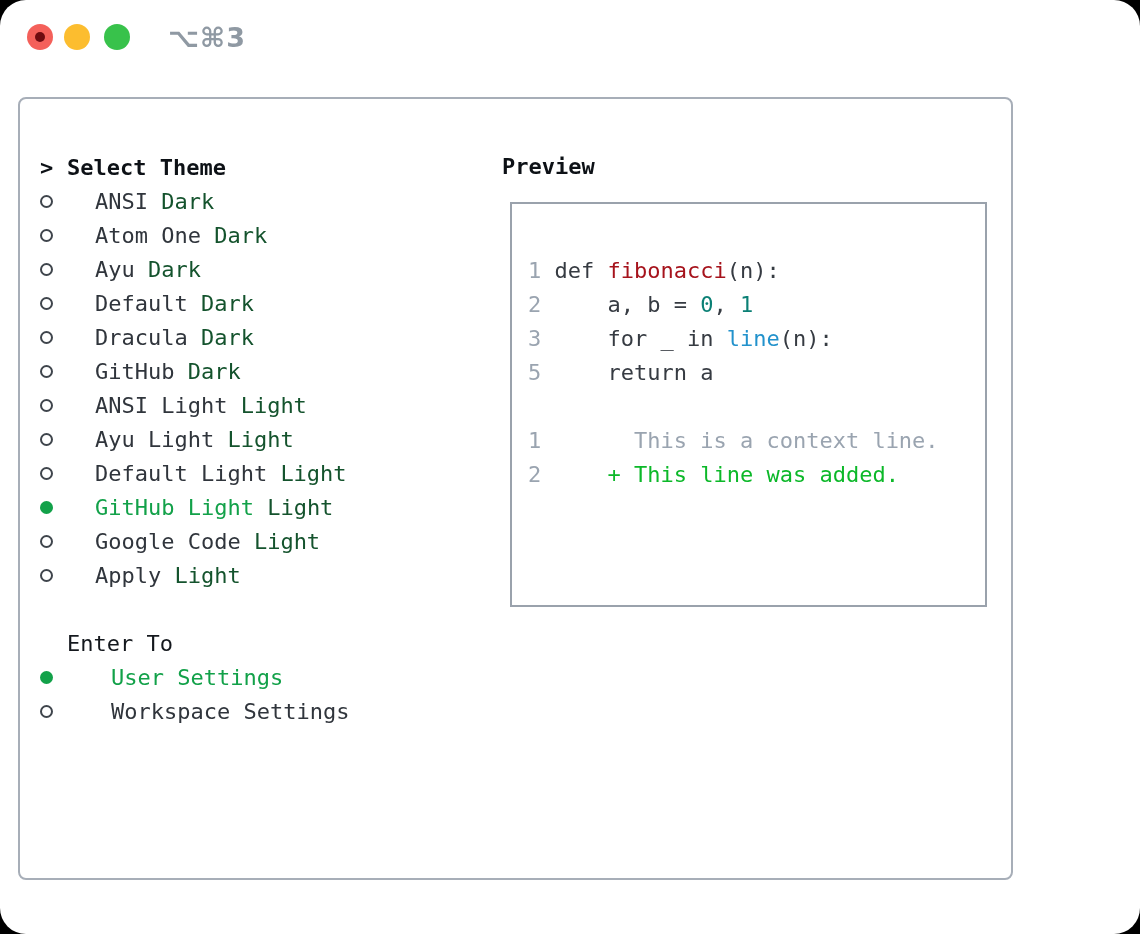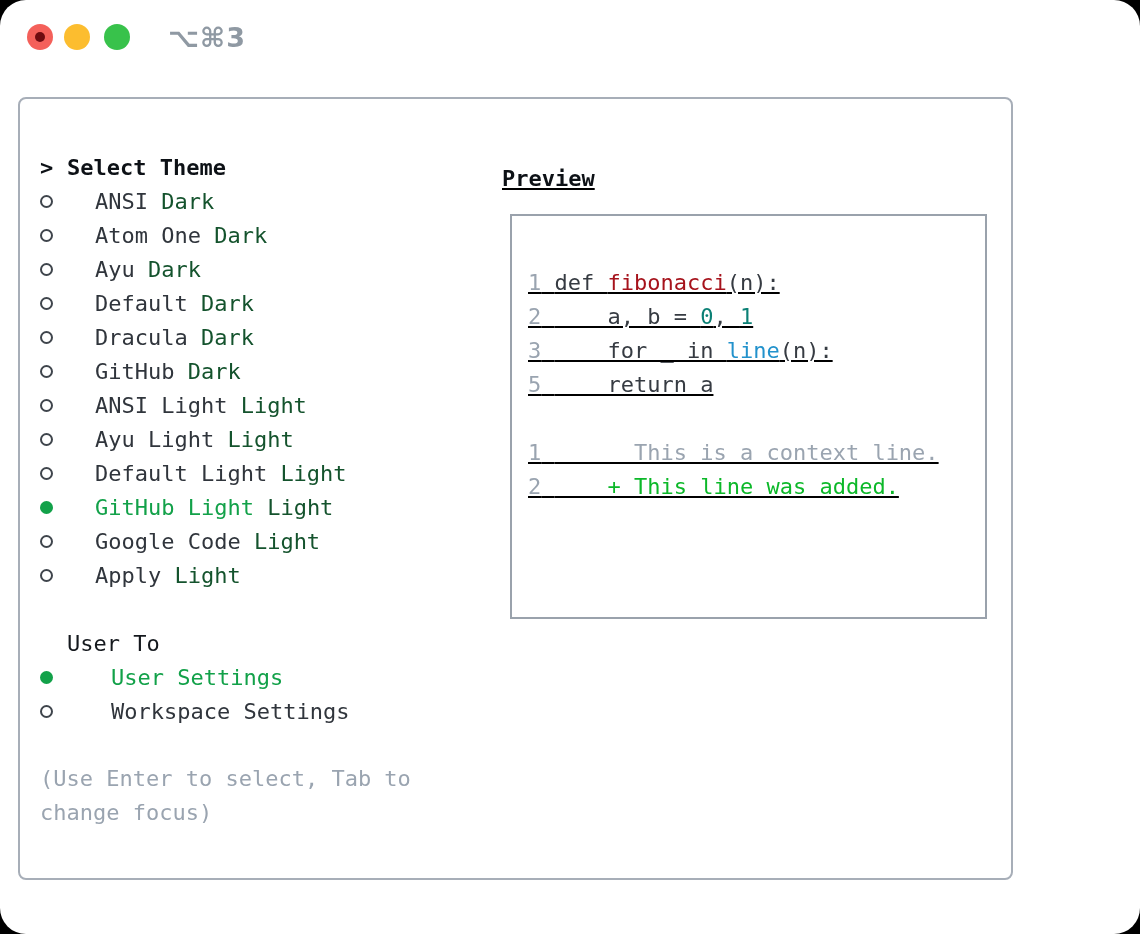--- a/index.html
+++ b/index.html
@@ -56,21 +56,21 @@
   .row.header-row{font-weight:700;color:#0d1116;}
   .theme-name{color:#30353c;margin-left:28px;}
   .row.selected .theme-name{color:#12a149;}
   .variant{color:#14532d;margin-left:13.2px;}
   .row.spacer{height:34px;}
   .apply-label{color:#14181d;}
   .option-label{color:#30353c;margin-left:44px;}
   .row.selected .option-label{color:#12a149;}
   .help-line{height:34px;line-height:34px;color:#9aa4b0;white-space:pre;}
   
-  .right-col{position:absolute;left:482px;top:63px;text-decoration:underline;}
+  .right-col{position:absolute;left:482px;top:51px;}
   .preview-title{
     height:34px;line-height:34px;font-size:22px;font-weight:700;color:#0d1116;
   }
   .preview-box{
     margin-top:18px;margin-left:8px;
     width:477px;height:405px;box-sizing:border-box;
     border:2px solid #9aa2ac;
     padding:50px 12px 0 16px;
     background:#fff;
   }
@@ -140,38 +140,34 @@
     <span class="marker"><span class="circle"></span></span><span class="theme-name">Google Code</span><span class="variant">Light</span>
   </div>
           <div class="row">
     <span class="marker"><span class="circle"></span></span><span class="theme-name">Apply</span><span class="variant">Light</span>
   </div>
         </div>
 
       <div class="row spacer"></div>
 
       <div class="row">
-        <span class="marker"></span><span class="apply-label">User To</span>
+        <span class="marker"></span><span class="apply-label">Enter To</span>
       </div>
 
       <div id="apply-list">
           <div class="row selected">
     <span class="marker"><span class="circle filled"></span></span><span class="option-label">User Settings</span>
   </div>
           <div class="row">
     <span class="marker"><span class="circle"></span></span><span class="option-label">Workspace Settings</span>
   </div>
         </div>
 
       <div class="row spacer"></div>
 
-      <div id="help-lines">
-          <div class="help-line">(Use Enter to select, Tab to</div>
-          <div class="help-line">change focus)</div>
-        </div>
     </div>
 
     <div class="right-col">
       <div class="preview-title">Preview</div>
       <div class="preview-box">
         <div id="code-lines">
             <div class="code-line"><span class="ln">1</span> <span class="c-code">def </span><span class="c-func">fibonacci</span><span class="c-code">(n):</span></div>
             <div class="code-line"><span class="ln">2</span> <span class="c-code">    a, b = </span><span class="c-num">0</span><span class="c-code">, </span><span class="c-num">1</span></div>
             <div class="code-line"><span class="ln">3</span> <span class="c-code">    for _ in </span><span class="c-builtin">line</span><span class="c-code">(n):</span></div>
             <div class="code-line"><span class="ln">5</span> <span class="c-code">    return a</span></div>

